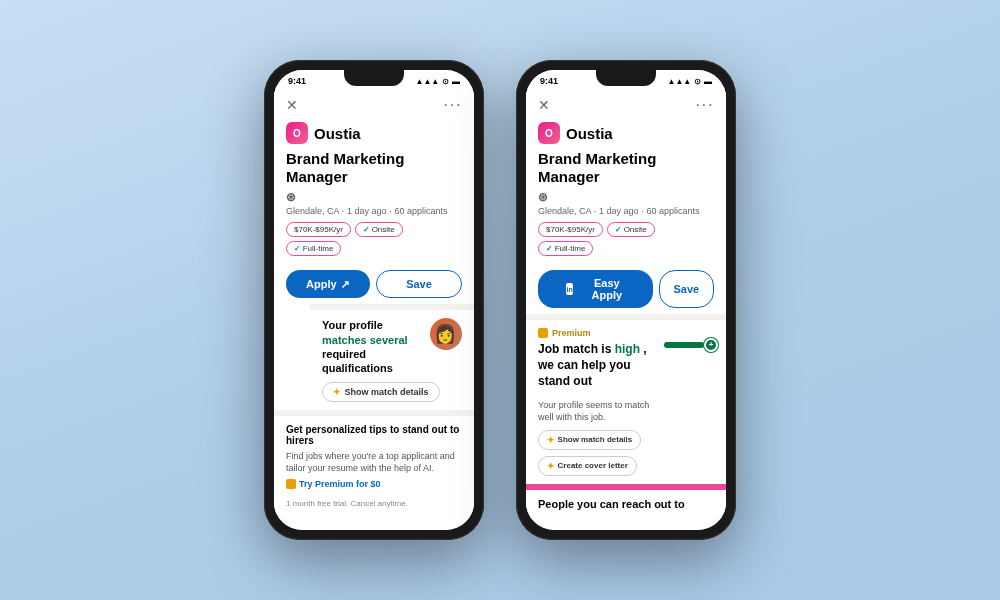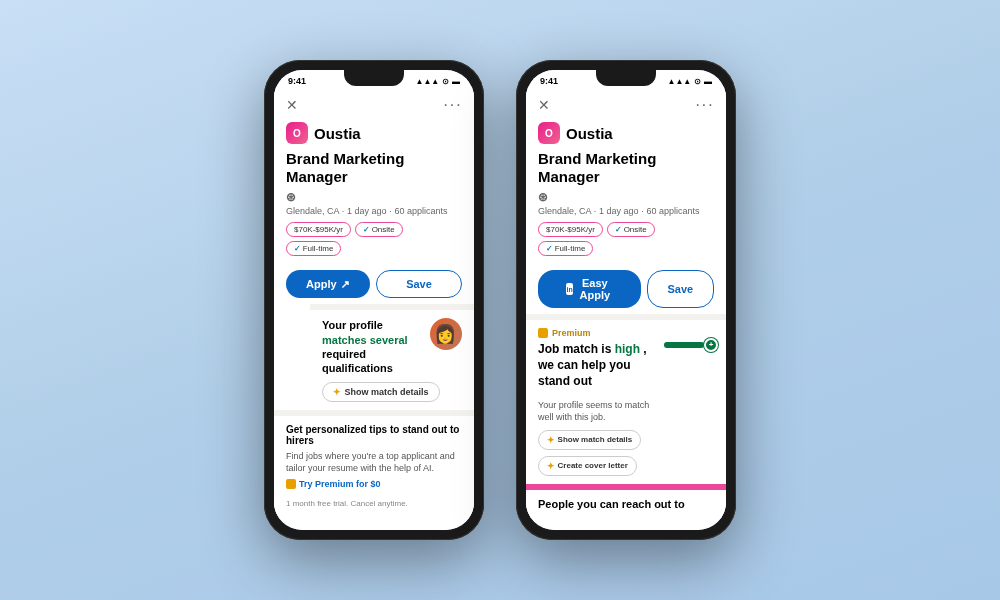--- a/index.html
+++ b/index.html
@@ -219,21 +219,21 @@
       color: white;
       border: none;
       border-radius: 16px;
       padding: 7px 28px;
       font-size: 11px;
       font-weight: 600;
       cursor: pointer;
       display: flex;
       align-items: center;
       justify-content: center;
-      gap: 4px;
+      gap: 16px;
     }
 
     .linkedin-icon-small {
       width: 12px;
       height: 12px;
       background: white;
       color: #0a66c2;
       border-radius: 2px;
       font-size: 7px;
       font-weight: 900;

